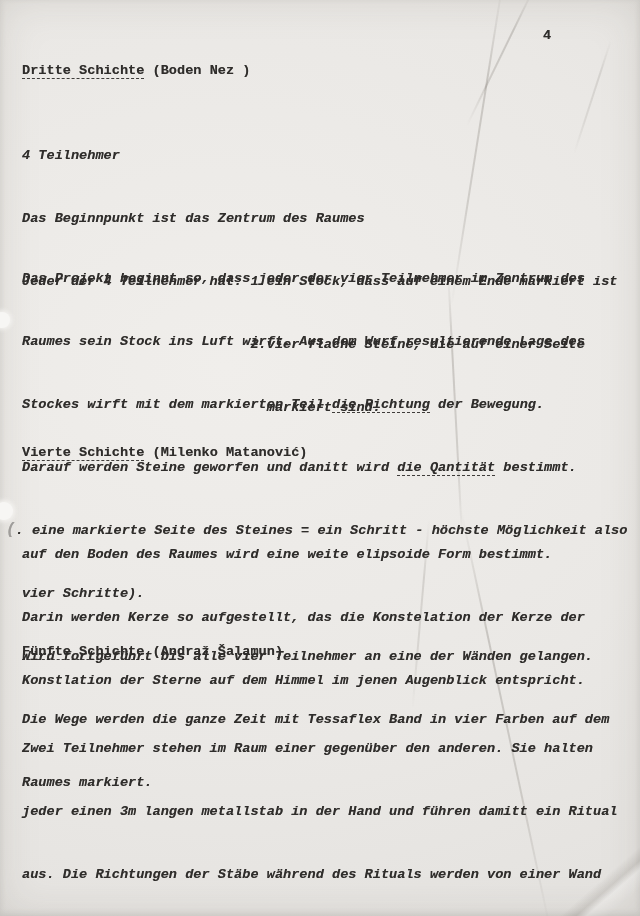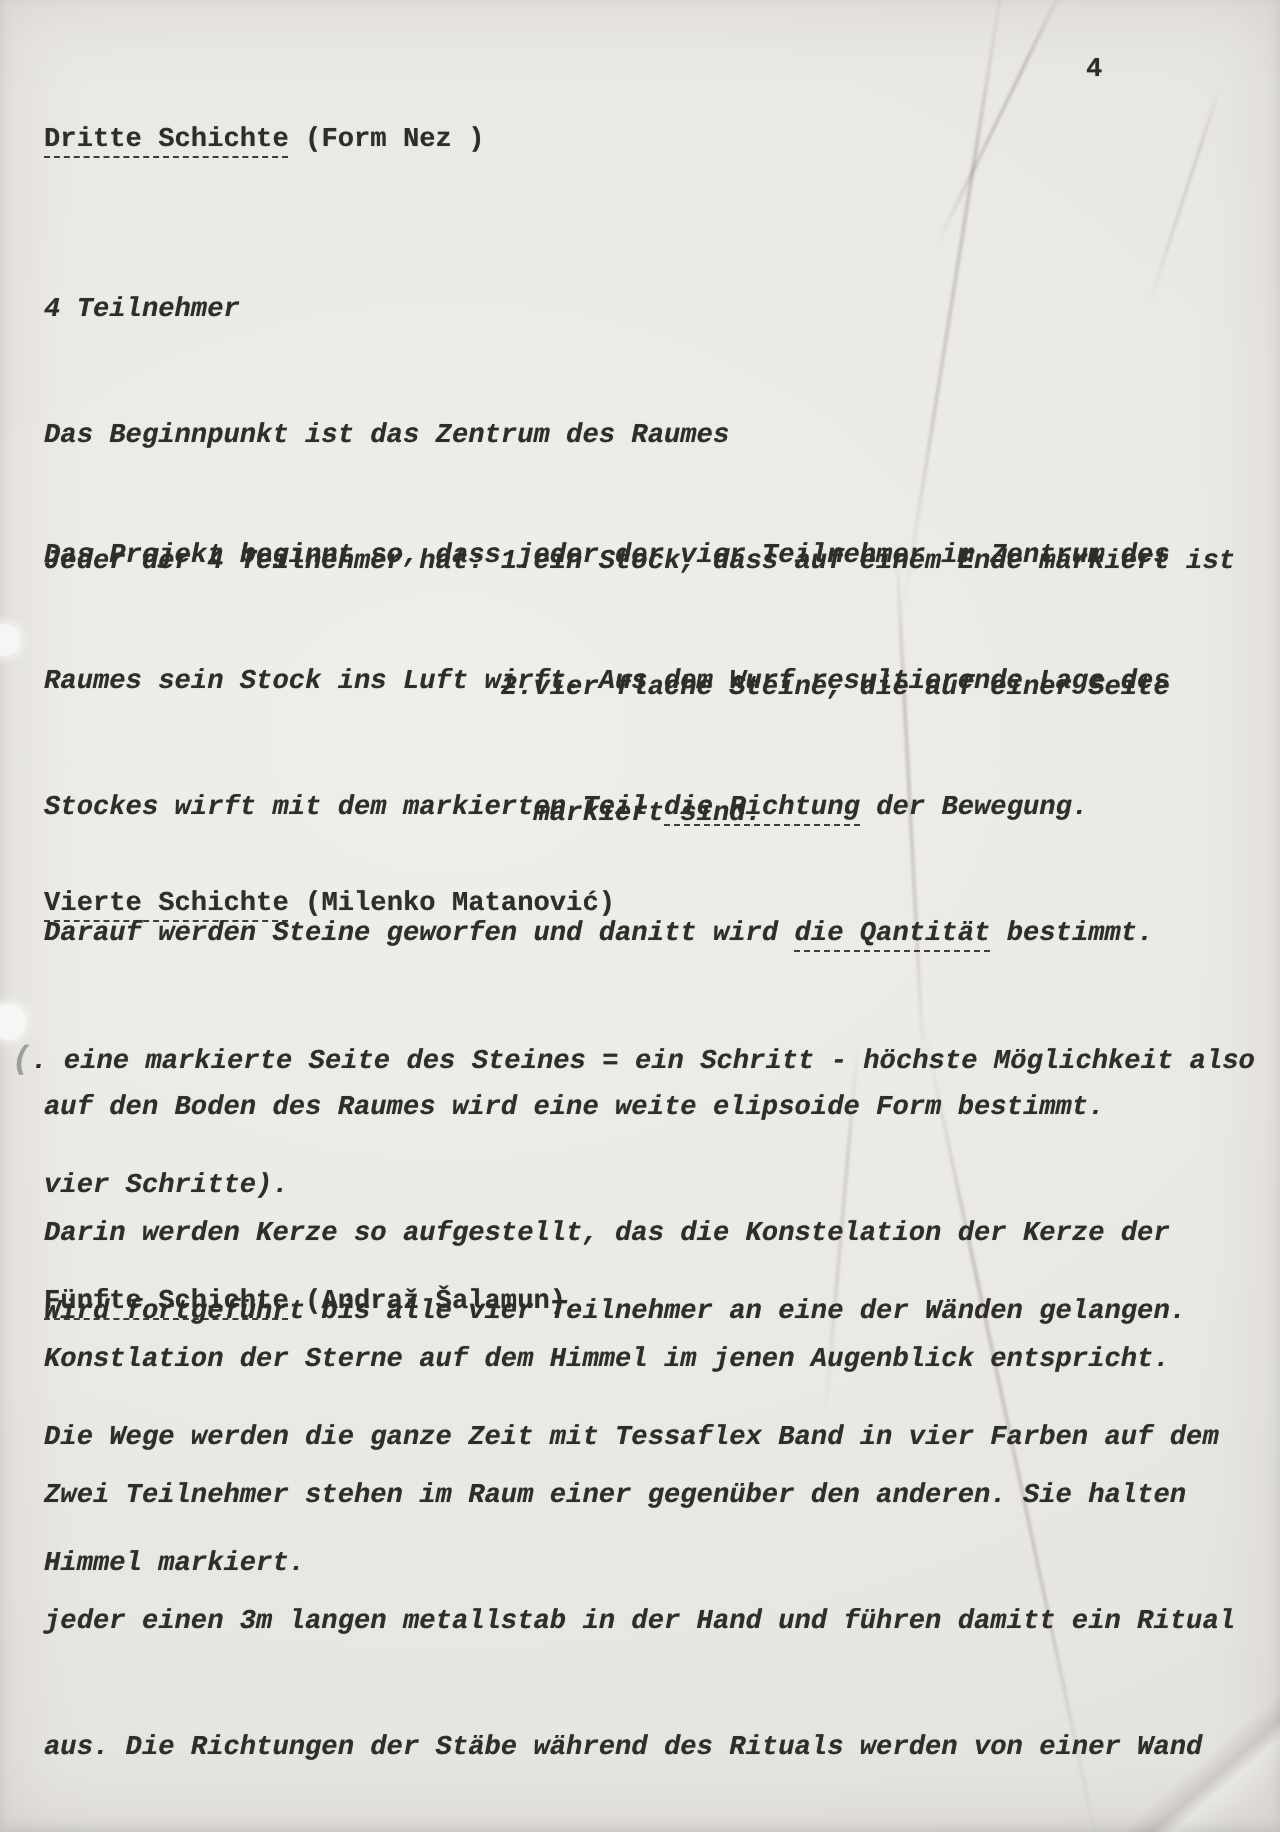--- a/index.html
+++ b/index.html
@@ -57,40 +57,40 @@
   <div class="crease" style="left:447px;top:270px;height:270px;transform:rotate(-3deg);"></div>
   <div class="crease" style="left:460px;top:510px;height:430px;transform:rotate(-12deg);"></div>
   <div class="crease" style="left:428px;top:520px;height:190px;transform:rotate(5deg);opacity:.7;"></div>
   <div class="crease" style="left:610px;top:40px;height:120px;transform:rotate(18deg);opacity:.6;"></div>
   <div class="cornerfold"></div>
   <div class="spot" style="left:-6px;top:312px;width:16px;height:16px;"></div>
   <div class="spot" style="left:-5px;top:502px;width:18px;height:18px;"></div>
 
   <div class="txt" style="left:543px;top:25px;">4</div>
 
-  <div class="txt hd" style="left:22px;top:60px;"><span class="u">Dritte Schichte</span><span> (Form Nez )</span></div>
+  <div class="txt hd" style="left:22px;top:60px;"><span class="u">Dritte Schichte</span><span> (Boden Nez )</span></div>
 
   <div class="txt" style="left:22px;top:103px;">
     <div class="ln">4 Teilnehmer</div>
     <div class="ln">Das Beginnpunkt ist das Zentrum des Raumes</div>
     <div class="ln">Jeder der 4 Teilnehmer hat: 1.ein Stock, dass auf einem Ende markiert ist</div>
     <div class="ln">                            2.vier flache Steine, die auf einer Seite</div>
     <div class="ln">                              markiert sind.</div>
   </div>
 
   <div class="txt" style="left:22px;top:226px;">
     <div class="ln">Das Projekt beginnt so, dass jeder der vier Teilnehmer im Zentrum des</div>
     <div class="ln">Raumes sein Stock ins Luft wirft. Aus dem Wurf resultierende Lage des</div>
     <div class="ln"><span>Stockes wirft mit dem markierten Teil </span><span class="u">die Richtung</span><span> der Bewegung.</span></div>
     <div class="ln"><span>Darauf werden Steine geworfen und danitt wird </span><span class="u">die Qantität</span><span> bestimmt.</span></div>
     <div class="ln outdent"><span class="faint-paren">(</span><span>. eine markierte Seite des Steines = ein Schritt - höchste Möglichkeit also</span></div>
     <div class="ln">vier Schritte).</div>
     <div class="ln">Wird fortgeführt bis alle vier Teilnehmer an eine der Wänden gelangen.</div>
     <div class="ln">Die Wege werden die ganze Zeit mit Tessaflex Band in vier Farben auf dem</div>
-    <div class="ln">Himmel markiert.</div>
+    <div class="ln">Raumes markiert.</div>
   </div>
 
   <div class="txt hd" style="left:22px;top:442px;"><span class="u">Vierte Schichte</span><span> (Milenko Matanović)</span></div>
 
   <div class="txt" style="left:22px;top:502px;">
     <div class="ln">auf den Boden des Raumes wird eine weite elipsoide Form bestimmt.</div>
     <div class="ln">Darin werden Kerze so aufgestellt, das die Konstelation der Kerze der</div>
     <div class="ln">Konstlation der Sterne auf dem Himmel im jenen Augenblick entspricht.</div>
   </div>
 

